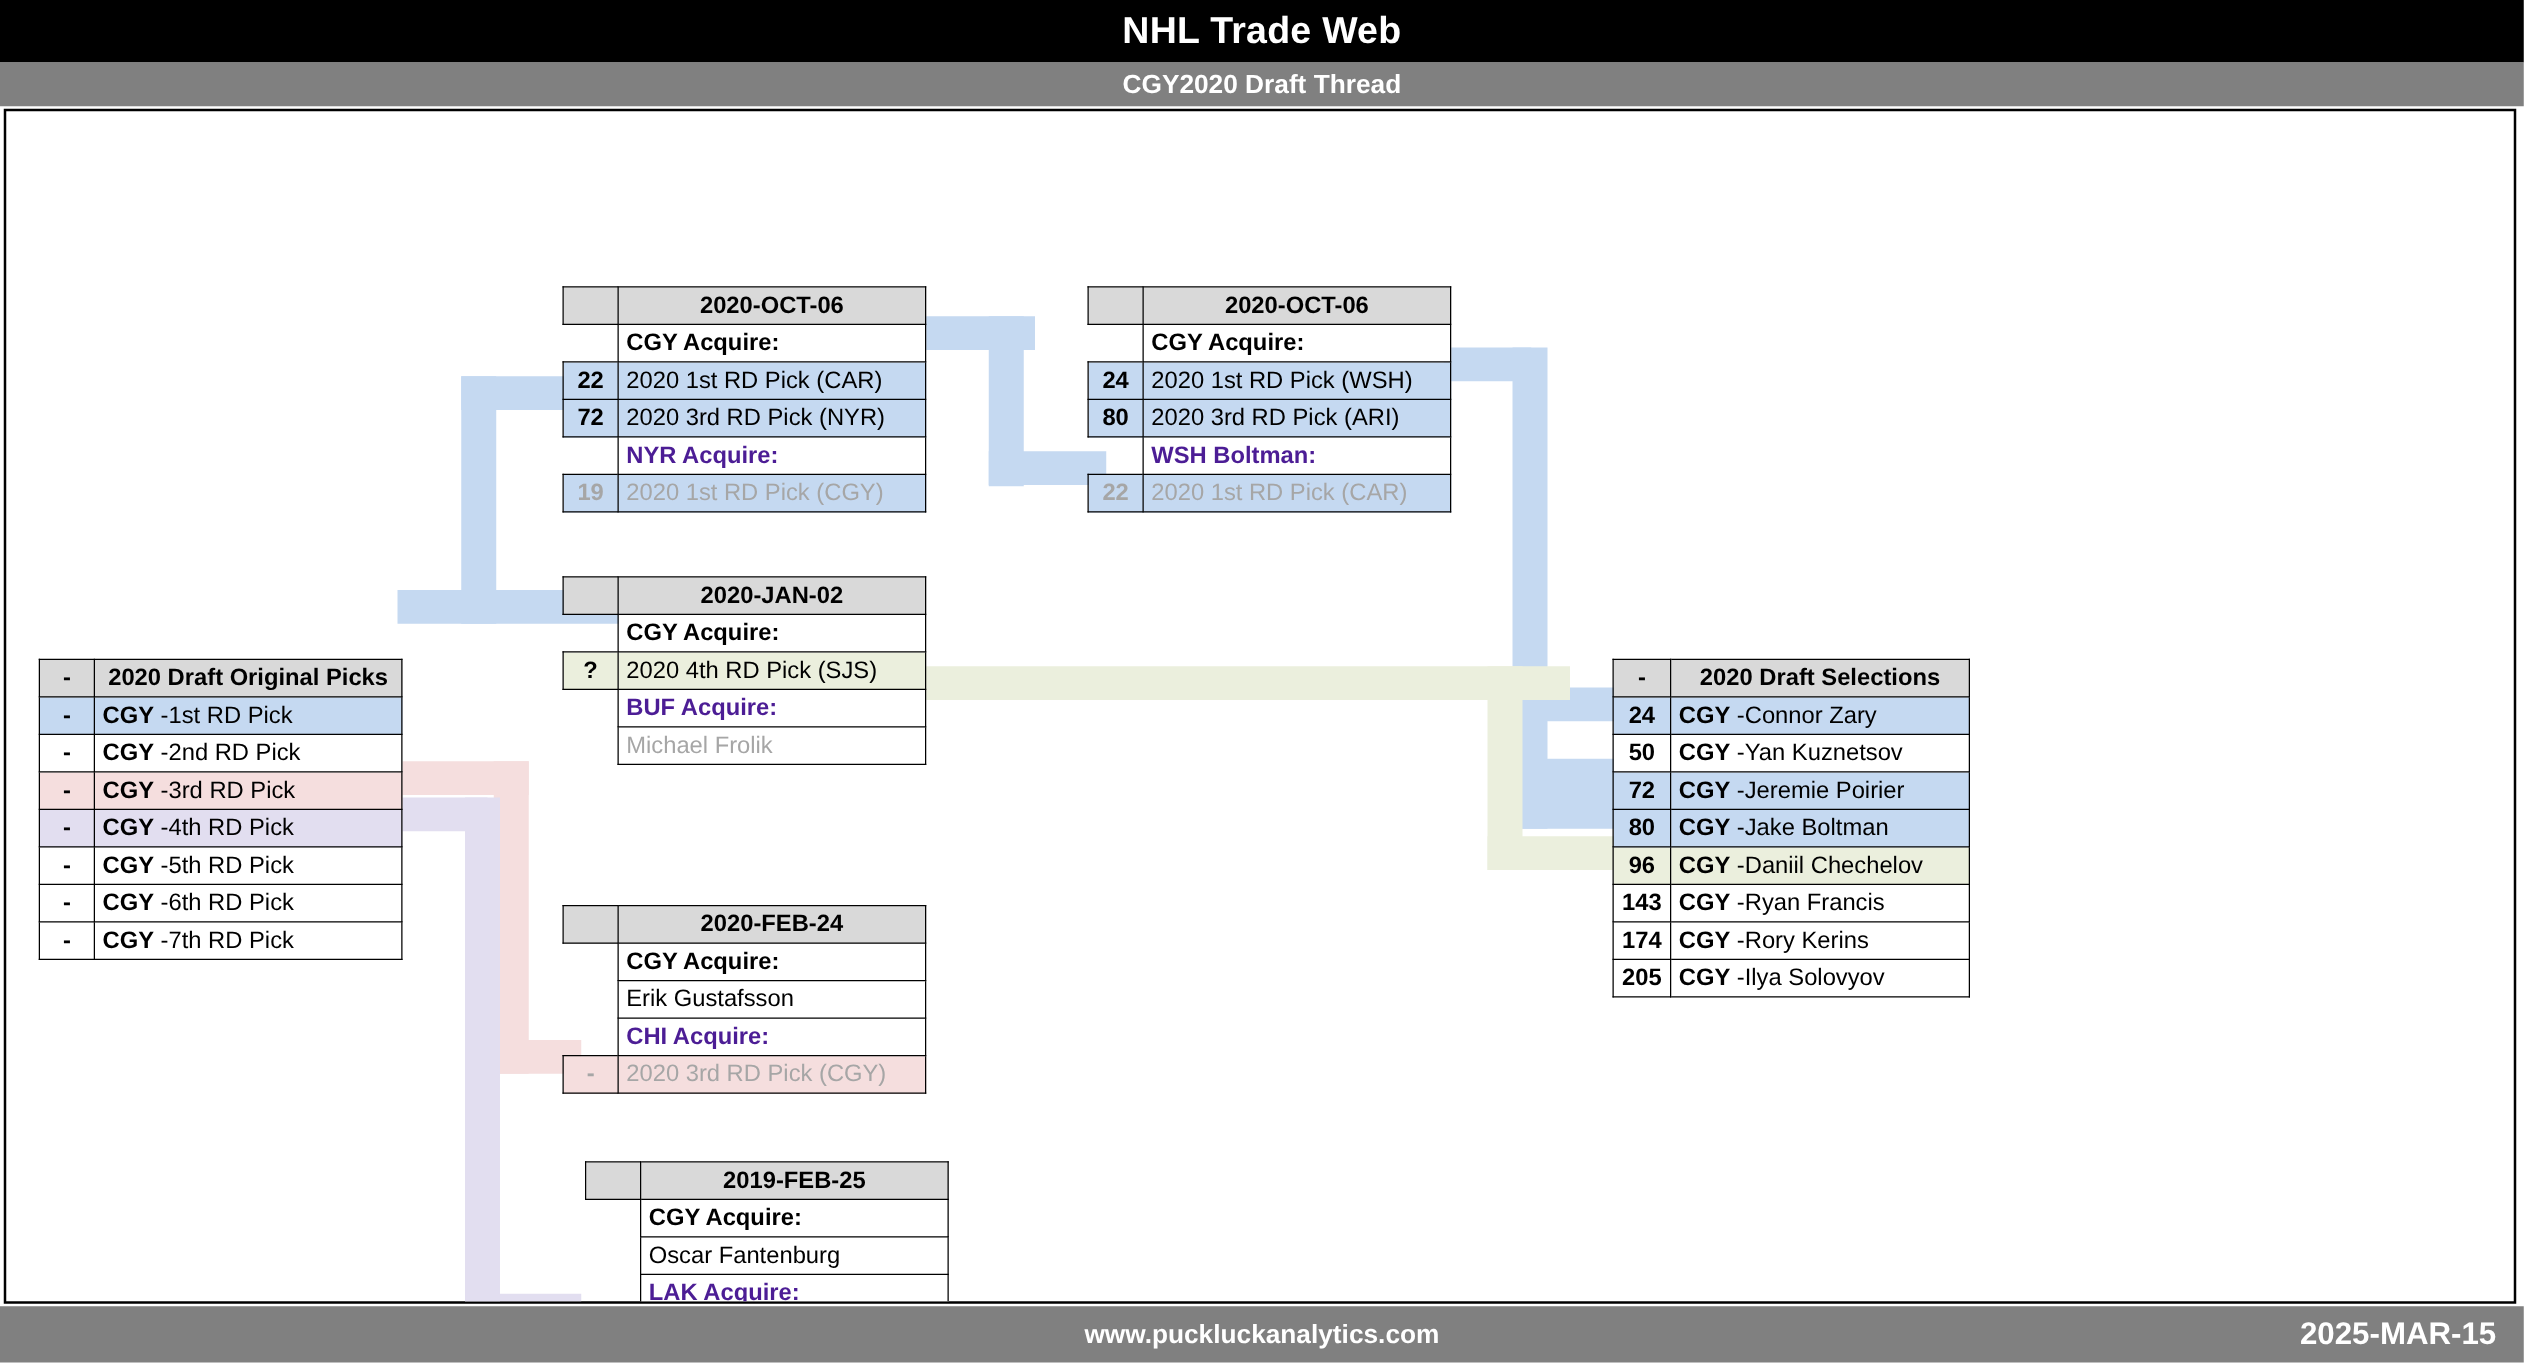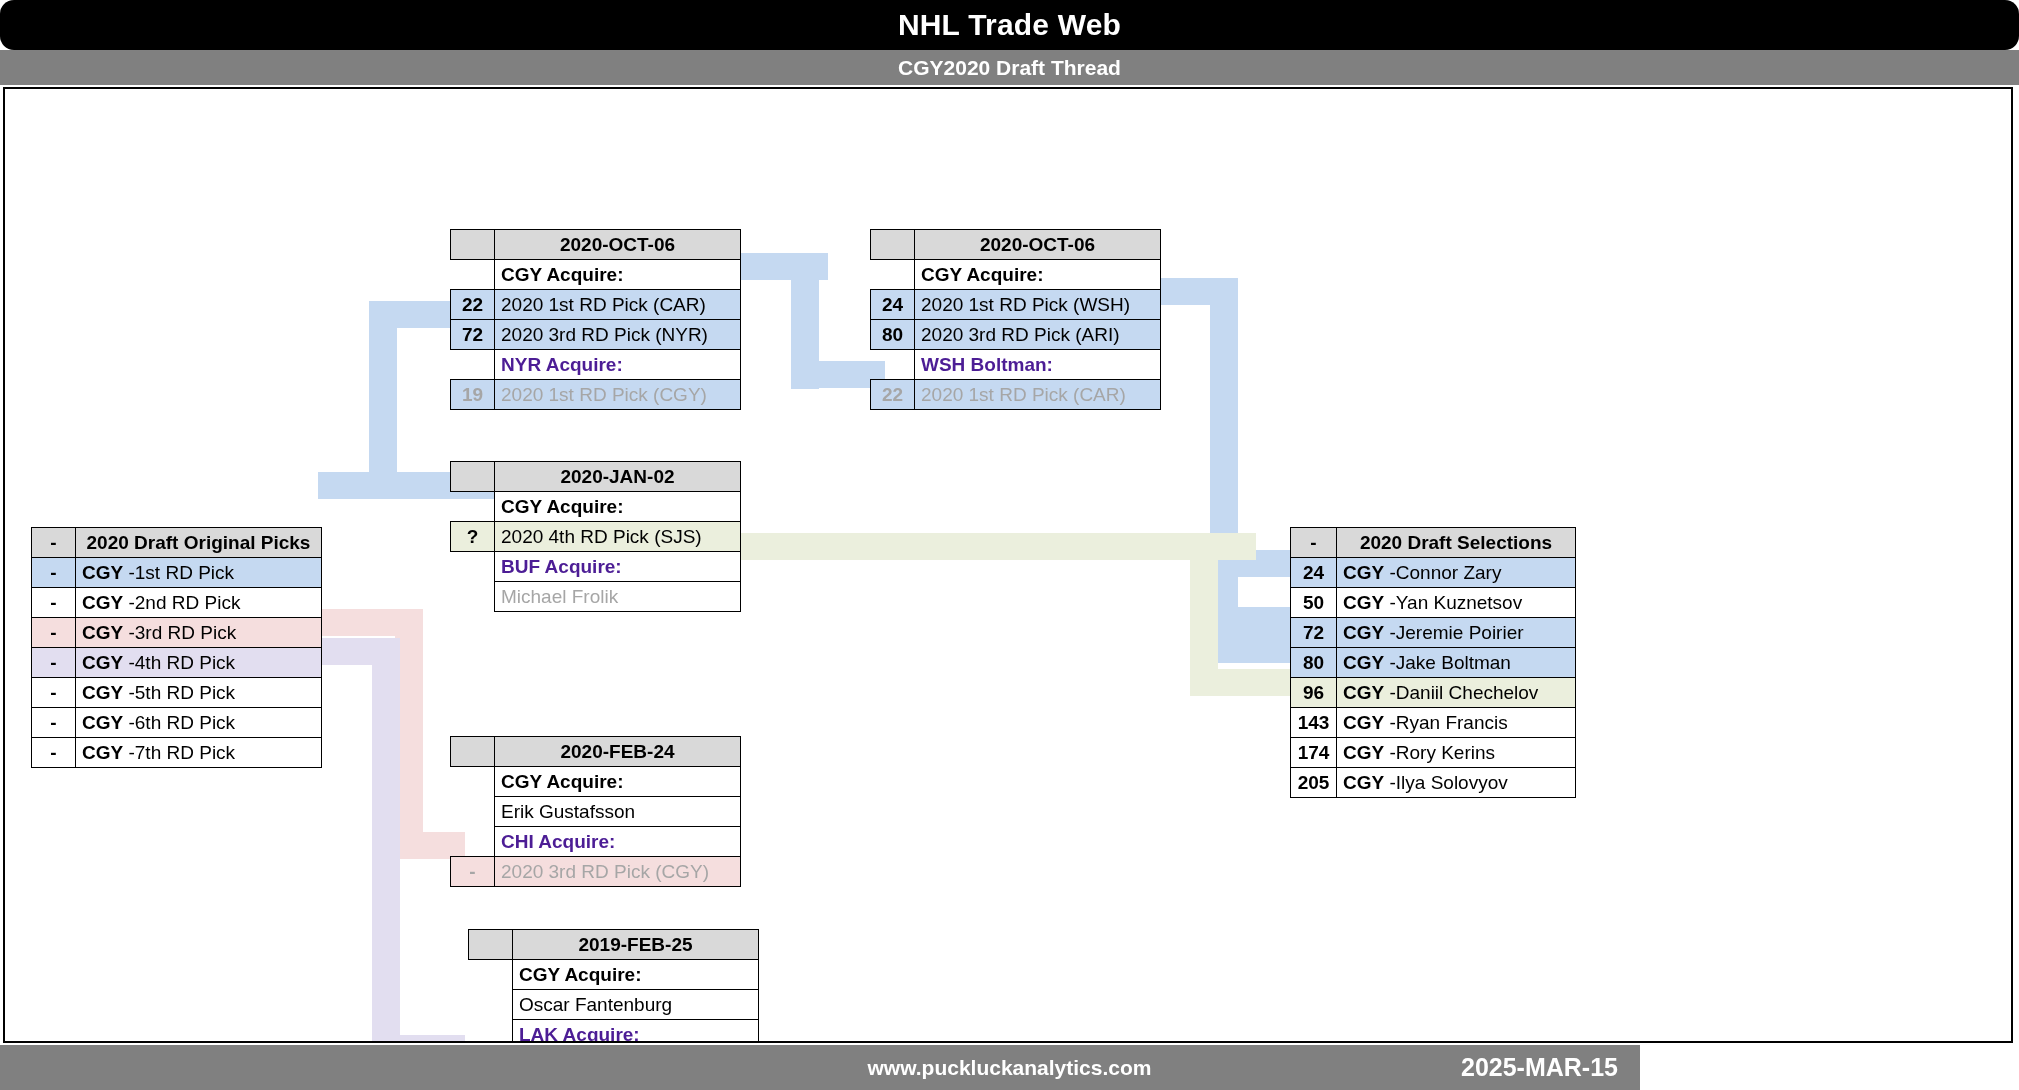--- a/index.html
+++ b/index.html
@@ -9,42 +9,42 @@
     font-family:"Liberation Sans",sans-serif;
     overflow:hidden;
   }
   #root{position:relative;width:2019px;height:1090px;}
 
   
   .title-bar{
     position:absolute;left:0;top:0;width:2019px;height:50px;
     background:#000000;color:#ffffff;
     display:flex;align-items:center;justify-content:center;
-    font-size:30px;font-weight:bold;letter-spacing:.2px;border-radius:14px;
+    font-size:30px;font-weight:bold;letter-spacing:.2px;
   }
   .sub-bar{
     position:absolute;left:0;top:50px;width:2019px;height:35px;
     background:#808080;color:#ffffff;
     display:flex;align-items:center;justify-content:center;
     font-size:21px;font-weight:bold;
   }
 
   
   .canvas{
     position:absolute;left:3px;top:87px;
     width:2010px;height:956px;
     border:2px solid #000;
     box-sizing:border-box;
     background:#ffffff;
     overflow:hidden;
   }
 
   
   .footer{
-    position:absolute;left:0;top:1045px;width:1640px;height:45px;
+    position:absolute;left:0;top:1045px;width:2019px;height:45px;
     background:#808080;color:#ffffff;
   }
   .footer-url{
     position:absolute;left:0;top:0;width:2019px;height:45px;
     display:flex;align-items:center;justify-content:center;
     font-size:21px;font-weight:bold;
   }
   .footer-date{
     position:absolute;right:22px;top:0;height:45px;
     display:flex;align-items:center;
@@ -257,21 +257,21 @@
           <td class="noborder"></td>
           <td class="ghost-b">BUF Acquire:</td>
         </tr>
         <tr>
           <td class="noborder"></td>
           <td class="ghost">Michael Frolik</td>
         </tr>
       </tbody>
     </table>
 
-    <table class="tbl" style="left:445px;top:635px;width:290px;margin-top:12px;">
+    <table class="tbl" style="left:445px;top:635px;width:290px;">
       <colgroup>
           <col style="width:44px">
           <col style="width:246px">
         </colgroup>
       <tbody>
         <tr>
           <td class="hdr"></td>
           <td class="hdr">2020-FEB-24</td>
         </tr>
         <tr>

